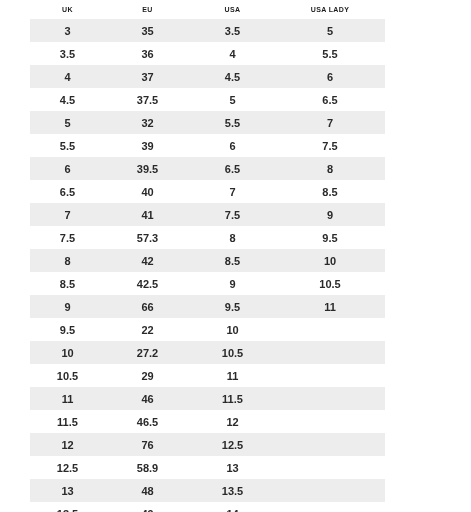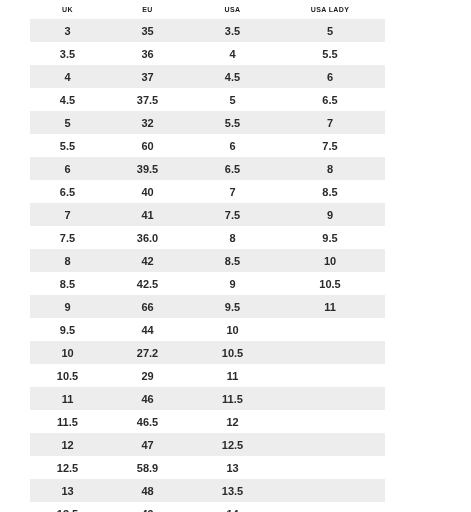--- a/index.html
+++ b/index.html
@@ -130,21 +130,21 @@
         </tr>
         <tr class="striped">
           <td>5</td>
           <td>32</td>
           <td>5.5</td>
           <td>7</td>
           <td class="pad-cell"></td>
         </tr>
         <tr class="plain">
           <td>5.5</td>
-          <td>60</td>
+          <td>39</td>
           <td>6</td>
           <td>7.5</td>
           <td class="pad-cell"></td>
         </tr>
         <tr class="striped">
           <td>6</td>
           <td>39.5</td>
           <td>6.5</td>
           <td>8</td>
           <td class="pad-cell"></td>
@@ -158,21 +158,21 @@
         </tr>
         <tr class="striped">
           <td>7</td>
           <td>41</td>
           <td>7.5</td>
           <td>9</td>
           <td class="pad-cell"></td>
         </tr>
         <tr class="plain">
           <td>7.5</td>
-          <td>36.0</td>
+          <td>57.3</td>
           <td>8</td>
           <td>9.5</td>
           <td class="pad-cell"></td>
         </tr>
         <tr class="striped">
           <td>8</td>
           <td>42</td>
           <td>8.5</td>
           <td>10</td>
           <td class="pad-cell"></td>
@@ -186,21 +186,21 @@
         </tr>
         <tr class="striped">
           <td>9</td>
           <td>66</td>
           <td>9.5</td>
           <td>11</td>
           <td class="pad-cell"></td>
         </tr>
         <tr class="plain">
           <td>9.5</td>
-          <td>44</td>
+          <td>22</td>
           <td>10</td>
           <td class="empty"></td>
           <td class="pad-cell"></td>
         </tr>
         <tr class="striped">
           <td>10</td>
           <td>27.2</td>
           <td>10.5</td>
           <td class="empty"></td>
           <td class="pad-cell"></td>
@@ -221,21 +221,21 @@
         </tr>
         <tr class="plain">
           <td>11.5</td>
           <td>46.5</td>
           <td>12</td>
           <td class="empty"></td>
           <td class="pad-cell"></td>
         </tr>
         <tr class="striped">
           <td>12</td>
-          <td>47</td>
+          <td>76</td>
           <td>12.5</td>
           <td class="empty"></td>
           <td class="pad-cell"></td>
         </tr>
         <tr class="plain">
           <td>12.5</td>
           <td>58.9</td>
           <td>13</td>
           <td class="empty"></td>
           <td class="pad-cell"></td>

